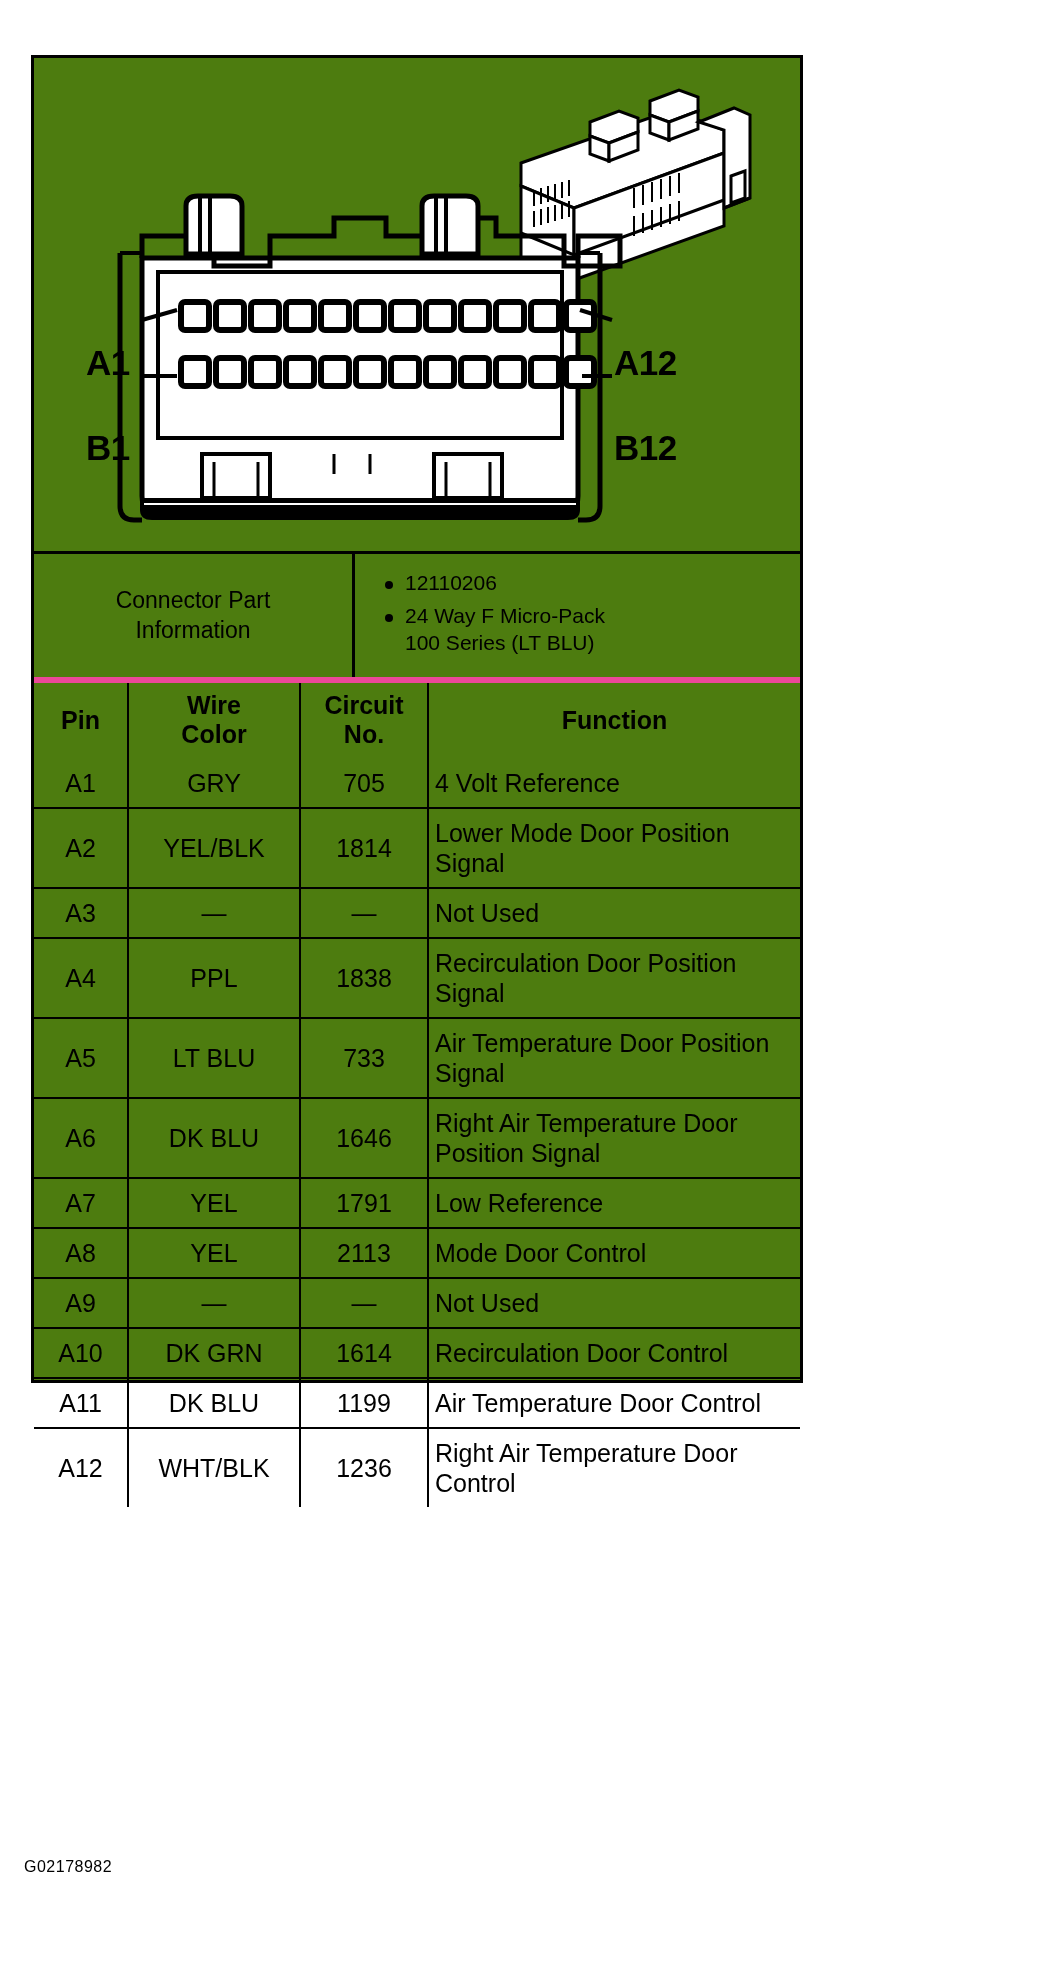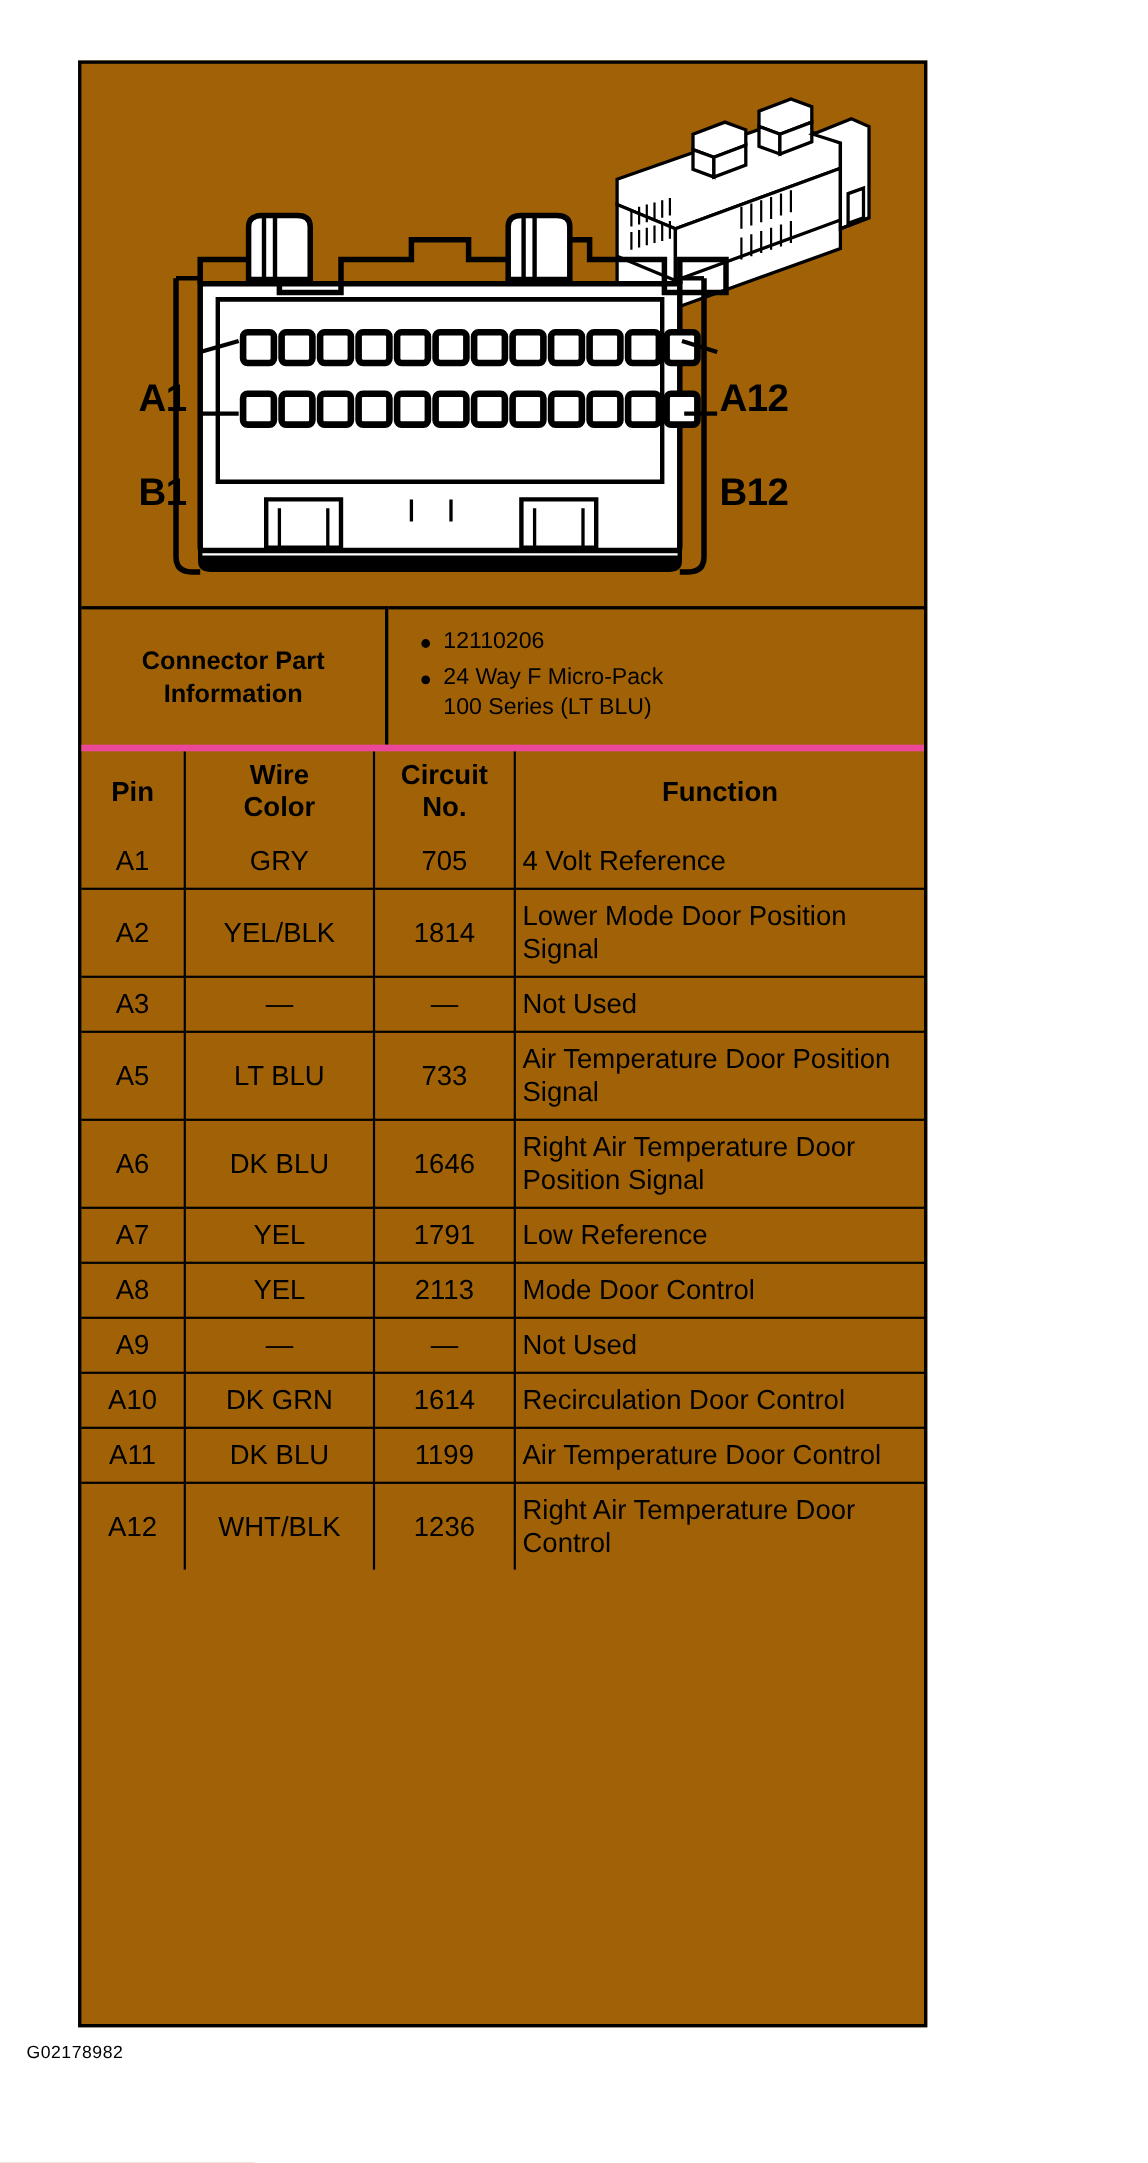--- a/index.html
+++ b/index.html
@@ -15,25 +15,24 @@
     position: relative;
     overflow: hidden;
   }
 
   
   #page-frame {
     position: absolute;
     left: 31px;
     top: 55px;
     width: 772px;
-    height: 1788px;
+    height: 1328px;
     border: 3px solid #000;
     box-sizing: border-box;
-    background: #a16207;
-    margin-left: 40px;
+    background: #4d7c0f;
   }
 
   
   #illustration {
     position: relative;
     height: 493px;
     width: 100%;
     overflow: hidden;
   }
 
@@ -66,23 +65,23 @@
     vertical-align: middle;
   }
 
   
   #cpi-table { border-top: 3px solid #000; }
   #cpi-table td { border-left: none; border-right: none; border-bottom: none; }
   #cpi-table td.cpi-left {
     width: 272px;
     text-align: center;
     font-size: 23px;
-    font-weight: 700;
+    font-weight: 400;
     line-height: 1.28;
-    padding: 18px 2px;
+    padding: 18px 23px;
     border-right: 3px solid #000;
   }
   #cpi-table td.cpi-right {
     padding: 12px 10px 14px 24px;
     font-size: 21px;
     font-weight: 400;
     line-height: 1.26;
   }
   ul.bullets {
     margin: 0;
@@ -336,20 +335,26 @@
           <td class="c-ckt">1814</td>
           <td class="c-func">Lower Mode Door Position Signal</td>
         </tr>
         <tr>
           <td class="c-pin">A3</td>
           <td class="c-color">—</td>
           <td class="c-ckt">—</td>
           <td class="c-func">Not Used</td>
         </tr>
         <tr>
+          <td class="c-pin">A4</td>
+          <td class="c-color">PPL</td>
+          <td class="c-ckt">1838</td>
+          <td class="c-func">Recirculation Door Position Signal</td>
+        </tr>
+        <tr>
           <td class="c-pin">A5</td>
           <td class="c-color">LT BLU</td>
           <td class="c-ckt">733</td>
           <td class="c-func">Air Temperature Door Position Signal</td>
         </tr>
         <tr>
           <td class="c-pin">A6</td>
           <td class="c-color">DK BLU</td>
           <td class="c-ckt">1646</td>
           <td class="c-func">Right Air Temperature Door Position Signal</td>

